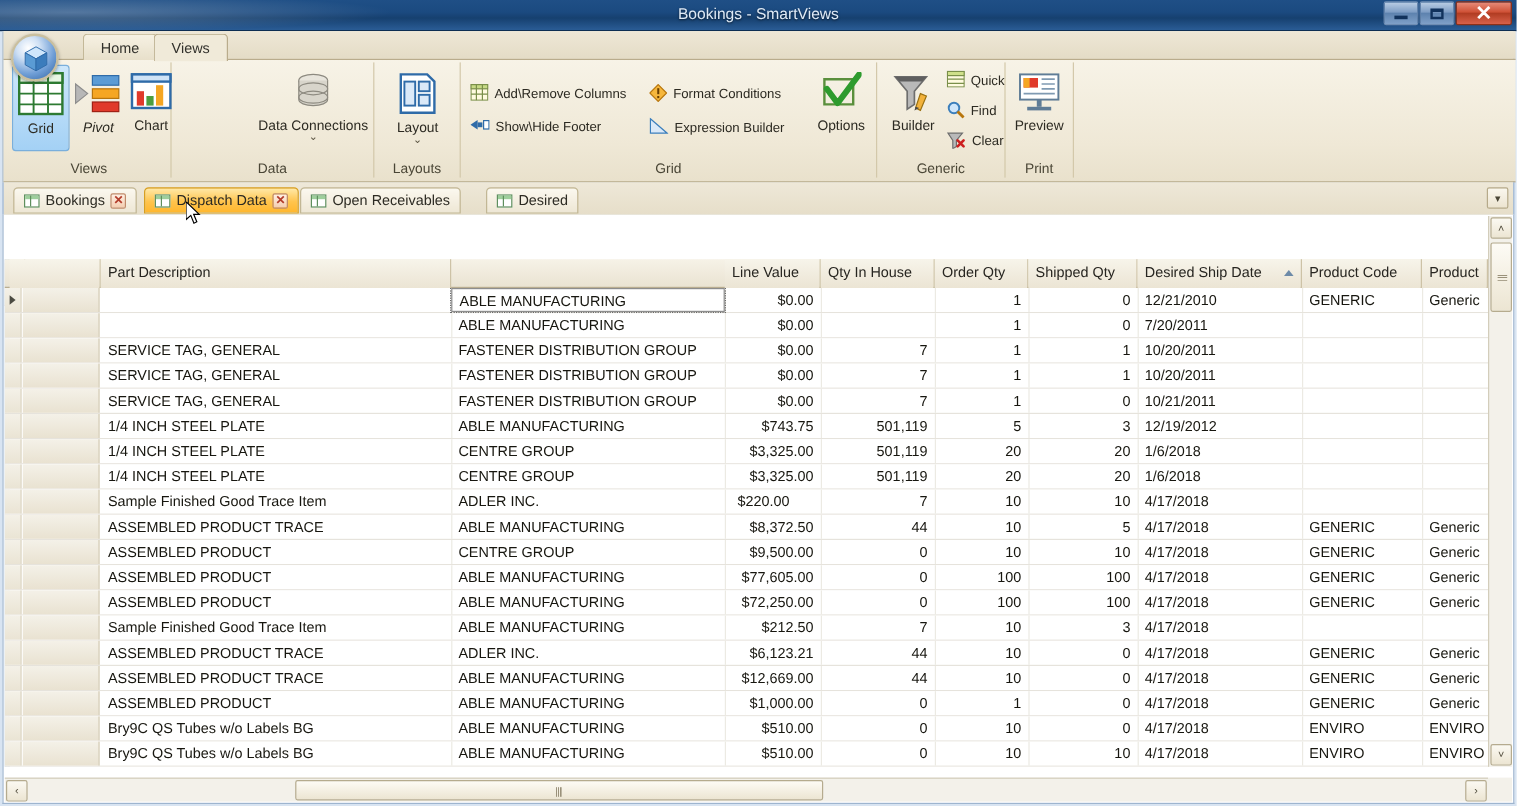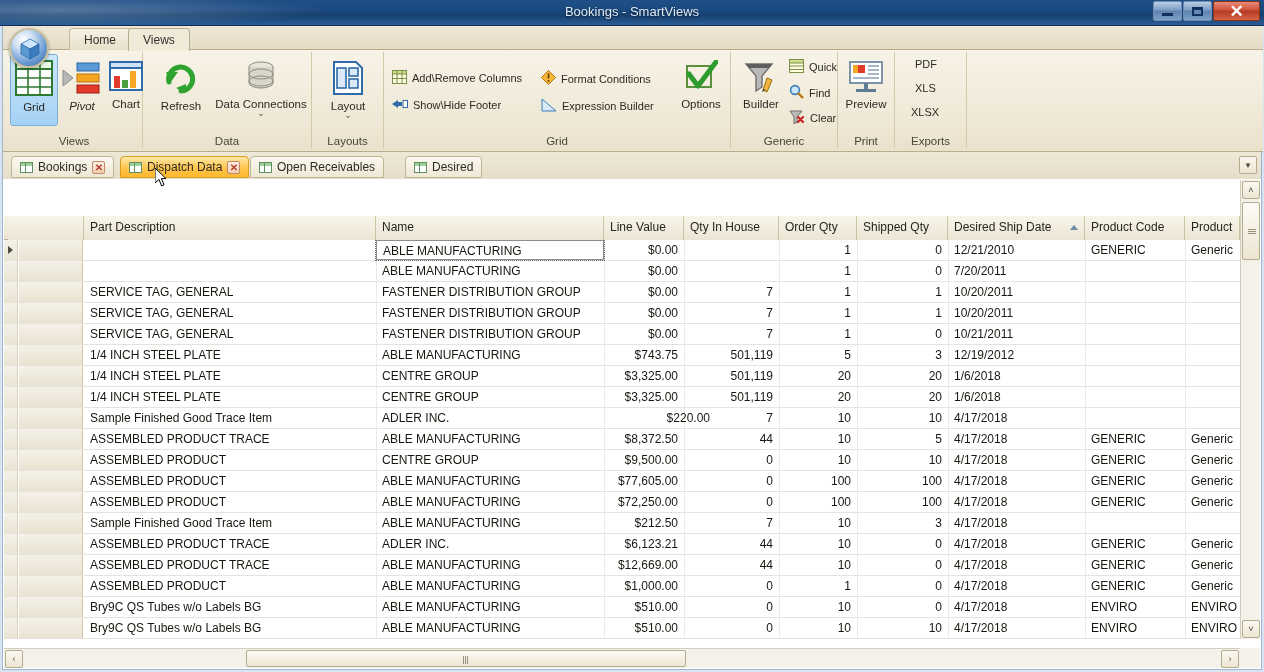--- a/index.html
+++ b/index.html
@@ -396,30 +396,20 @@
               <rect x="14" y="20" width="6" height="8" fill="#4c9e3f"></rect>
               <rect x="22" y="11" width="6" height="17" fill="#f5a623"></rect>
             </svg>
           </span>
           <span>Chart</span>
         </div>
         <div class="gl">Views</div>
       </div>
 
       <div class="rgroup" style="left:140px; width:169px;">
-        <div class="bigbtn" style="left:6px; width:64px; padding-top:6px;">
-          <span class="ic">
-            <svg width="38" height="36" viewBox="0 0 38 36">
-              <path d="M7 22 A12 12 0 1 1 19 31" fill="none" stroke="#2fa32f" stroke-width="5" stroke-linecap="round"></path>
-              <polygon points="4,12 16,12 8,23" fill="#2fa32f"></polygon>
-              <polygon points="24,33 14,28 24,24" fill="#2fa32f"></polygon>
-            </svg>
-          </span>
-          <span>Refresh</span>
-        </div>
         <div class="bigbtn" style="left:70px; width:96px; padding-top:6px;">
           <span class="ic">
             <svg width="34" height="34" viewBox="0 0 34 34">
               <ellipse cx="17" cy="7" rx="12" ry="5" fill="#e8e5dc" stroke="#8d8a80"></ellipse>
               <path d="M5 7 v16 a12 5 0 0 0 24 0 V7" fill="#d8d5cb" stroke="#8d8a80"></path>
               <ellipse cx="17" cy="14" rx="12" ry="5" fill="none" stroke="#8d8a80"></ellipse>
               <ellipse cx="17" cy="21" rx="12" ry="5" fill="none" stroke="#8d8a80"></ellipse>
             </svg>
           </span>
           <span>Data Connections</span>
@@ -554,32 +544,20 @@
               <line x1="6" y1="18" x2="32" y2="18" stroke="#7f9ab2" stroke-width="1.4"></line>
               <rect x="17" y="23" width="4" height="6" fill="#5f7c96"></rect>
               <rect x="9" y="29" width="20" height="3" fill="#5f7c96"></rect>
             </svg>
           </span>
           <span>Preview</span>
         </div>
         <div class="gl">Print</div>
       </div>
 
-      <div class="rgroup" style="left:892px; width:72px;">
-        <div class="smallbtn" style="left:20px; top:6px;">
-          <span>PDF</span>
-        </div>
-        <div class="smallbtn" style="left:20px; top:30px;">
-          <span>XLS</span>
-        </div>
-        <div class="smallbtn" style="left:16px; top:54px;">
-          <span>XLSX</span>
-        </div>
-        <div class="gl">Exports</div>
-      </div>
 
     </div>
   </div>
 
   <div class="doctabs">
     <div class="dtab" style="left:8px;">
       <span class="gridicon"></span>
       <span>Bookings</span>
       <span class="tabclose">✕</span>
     </div>
@@ -608,23 +586,20 @@
     </div>
 
     <div class="leftbar"></div>
 
     <div class="hdrrow">
       <div class="hcell" style="left:4px; width:11px;"></div>
       <div class="hcell" style="left:15px; width:65px;"></div>
       <div class="hcell" style="left:80px; width:292px;">
         <span>Part Description</span>
       </div>
-      <div class="hcell" style="left:372px; width:228px;">
-        <span>Name</span>
-      </div>
       <div class="hcell" style="left:600px; width:80px;">
         <span>Line Value</span>
       </div>
       <div class="hcell" style="left:680px; width:95px;">
         <span>Qty In House</span>
       </div>
       <div class="hcell" style="left:775px; width:78px;">
         <span>Order Qty</span>
       </div>
       <div class="hcell" style="left:853px; width:91px;">
@@ -817,21 +792,21 @@
           <div class="cell" style="left: 1181px; width: 55px;"></div>
         </div>
         <div class="row" style="top: 168px;">
           <div class="indic"></div>
           <div class="rowhdr"></div>
           <div class="cellsep" style="left: 372px;"></div>
           <div class="cell" style="left: 80px; width: 292px;">Sample Finished Good Trace Item</div>
           <div class="cellsep" style="left: 600px;"></div>
           <div class="cell" style="left: 372px; width: 228px;">ADLER INC.</div>
           <div class="cellsep" style="left: 680px;"></div>
-          <div class="cell r" style="left: 632px; width: 80px;">$220.00</div>
+          <div class="cell r" style="left: 580px; width: 80px;">$220.00</div>
           <div class="cellsep" style="left: 775px;"></div>
           <div class="cell r" style="left: 680px; width: 95px;">7</div>
           <div class="cellsep" style="left: 853px;"></div>
           <div class="cell r" style="left: 775px; width: 78px;">10</div>
           <div class="cellsep" style="left: 944px;"></div>
           <div class="cell r" style="left: 853px; width: 91px;">10</div>
           <div class="cellsep" style="left: 1081px;"></div>
           <div class="cell" style="left: 944px; width: 137px;">4/17/2018</div>
           <div class="cellsep" style="left: 1181px;"></div>
           <div class="cell" style="left: 1081px; width: 100px;"></div>

